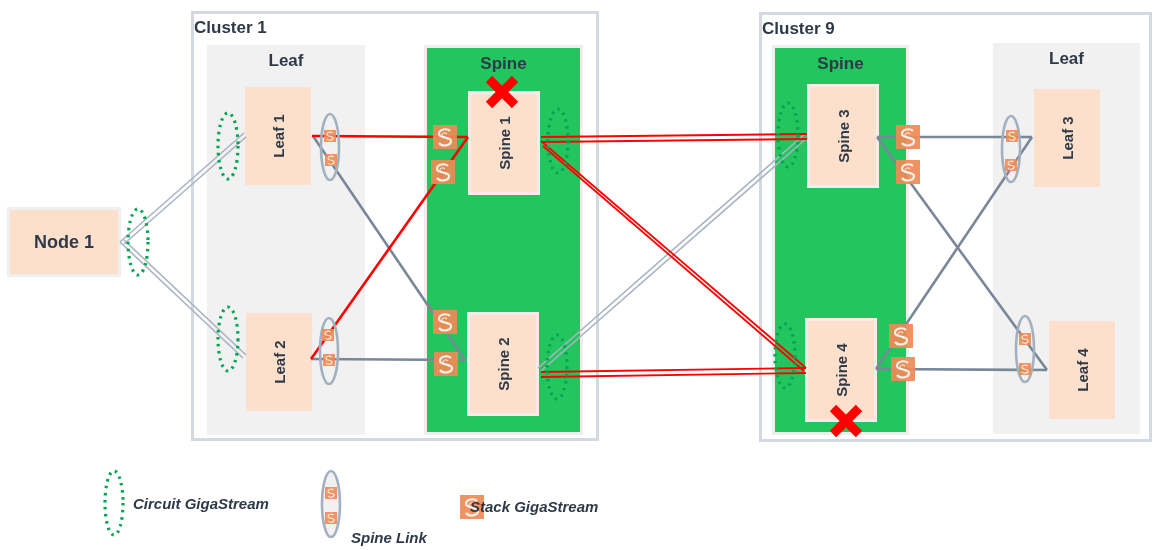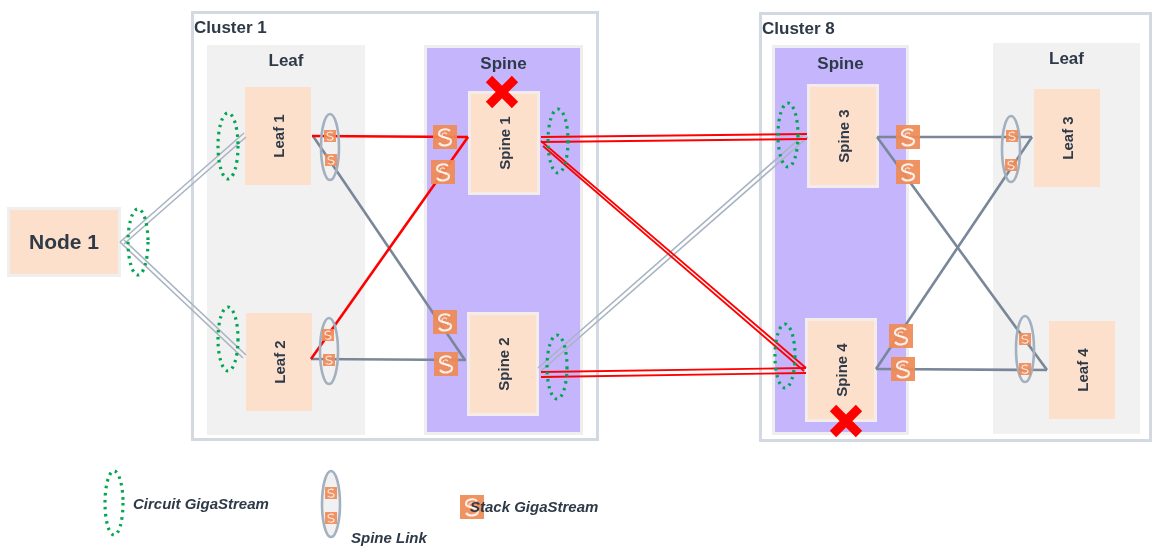--- a/index.html
+++ b/index.html
@@ -3,31 +3,31 @@
 <meta charset="utf-8">
 <style>
   html, body { margin: 0; padding: 0; background: #ffffff; }
   body { width: 1176px; height: 550px; position: relative; overflow: hidden;
          font-family: "Liberation Sans", "DejaVu Sans", sans-serif; color: #2e3a48; }
   .abs { position: absolute; box-sizing: border-box; }
   .cluster { border: 3px solid #d3d9e1; background: #ffffff; }
   .cluster-title { position: absolute; left: 0; right: 0; top: 4px; 
                    font-weight: bold; font-size: 17px; color: #2e3a48; }
   .zone-leaf { background: #f1f1f1; }
-  .zone-spine { background: #c4b5fd; border: 3px solid #eeeeee; }
+  .zone-spine { background: #22c55e; border: 3px solid #eeeeee; }
   .zone-title { position: absolute; left: 0; right: 0; top: 6px; text-align: center;
                 font-weight: bold; font-size: 17px; color: #2e3a48; }
   .device { background: #fde0cc; }
   .device.bordered { border: 3px solid #f3ecea; }
   .device-label { position: absolute; left: 50%; top: 50%;
                   transform: translate(-50%, -50%) rotate(-90deg);
                   white-space: nowrap; font-weight: bold; font-size: 15px; color: #2e3a48; }
   .node { background: #fde0cc; border: 3px solid #efefef; }
   .node-label { position: absolute; left: 0; right: 0; top: 50%; transform: translateY(-50%);
-                text-align: center; font-weight: bold; font-size: 21px; color: #2e3a48; }
+                text-align: center; font-weight: bold; font-size: 18px; color: #2e3a48; }
   svg.overlay { position: absolute; left: 0; top: 0; pointer-events: none; }
   .legend-text { font-weight: bold; font-size: 15px; color: #2e3a48; white-space: nowrap; font-style: italic; }
 </style>
 </head>
 <body>
 
 <div class="abs node" style="left:7px;top:207px;width:114px;height:70px;">
   <div class="node-label">Node 1</div>
 </div>
 
@@ -47,21 +47,21 @@
   <div class="device-label">Leaf 2</div>
 </div>
 <div class="abs device bordered" style="left:468px;top:91px;width:72px;height:104px;">
   <div class="device-label">Spine 1</div>
 </div>
 <div class="abs device bordered" style="left:467px;top:312px;width:72px;height:104px;">
   <div class="device-label">Spine 2</div>
 </div>
 
 <div class="abs cluster" style="left:759px;top:12px;width:393px;height:430px;">
-  <div class="cluster-title">Cluster 8</div>
+  <div class="cluster-title">Cluster 9</div>
 </div>
 <div class="abs zone-spine" style="left:772px;top:45px;width:137px;height:390px;">
   <div class="zone-title">Spine</div>
 </div>
 <div class="abs zone-leaf" style="left:993px;top:43px;width:147px;height:391px;">
   <div class="zone-title">Leaf</div>
 </div>
 <div class="abs device bordered" style="left:807px;top:84px;width:72px;height:104px;">
   <div class="device-label">Spine 3</div>
 </div>

